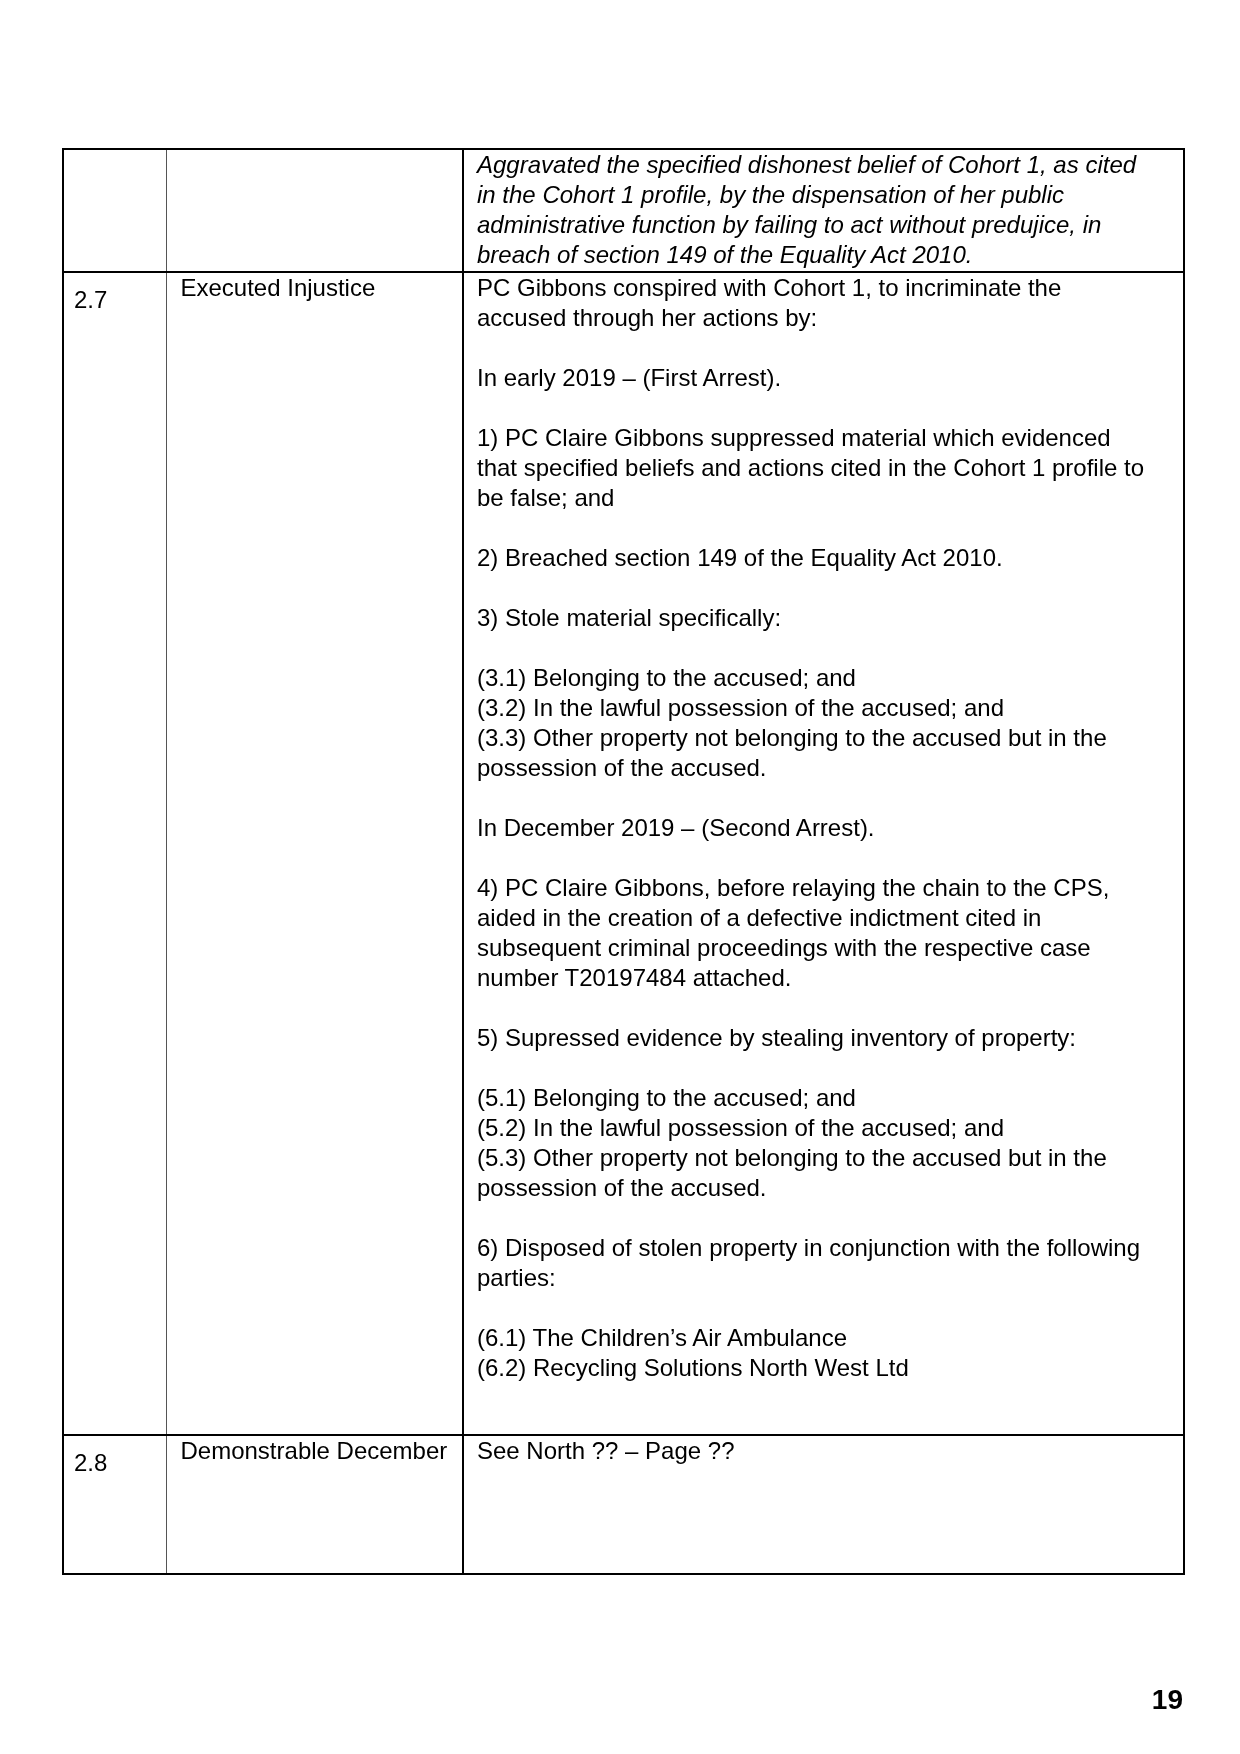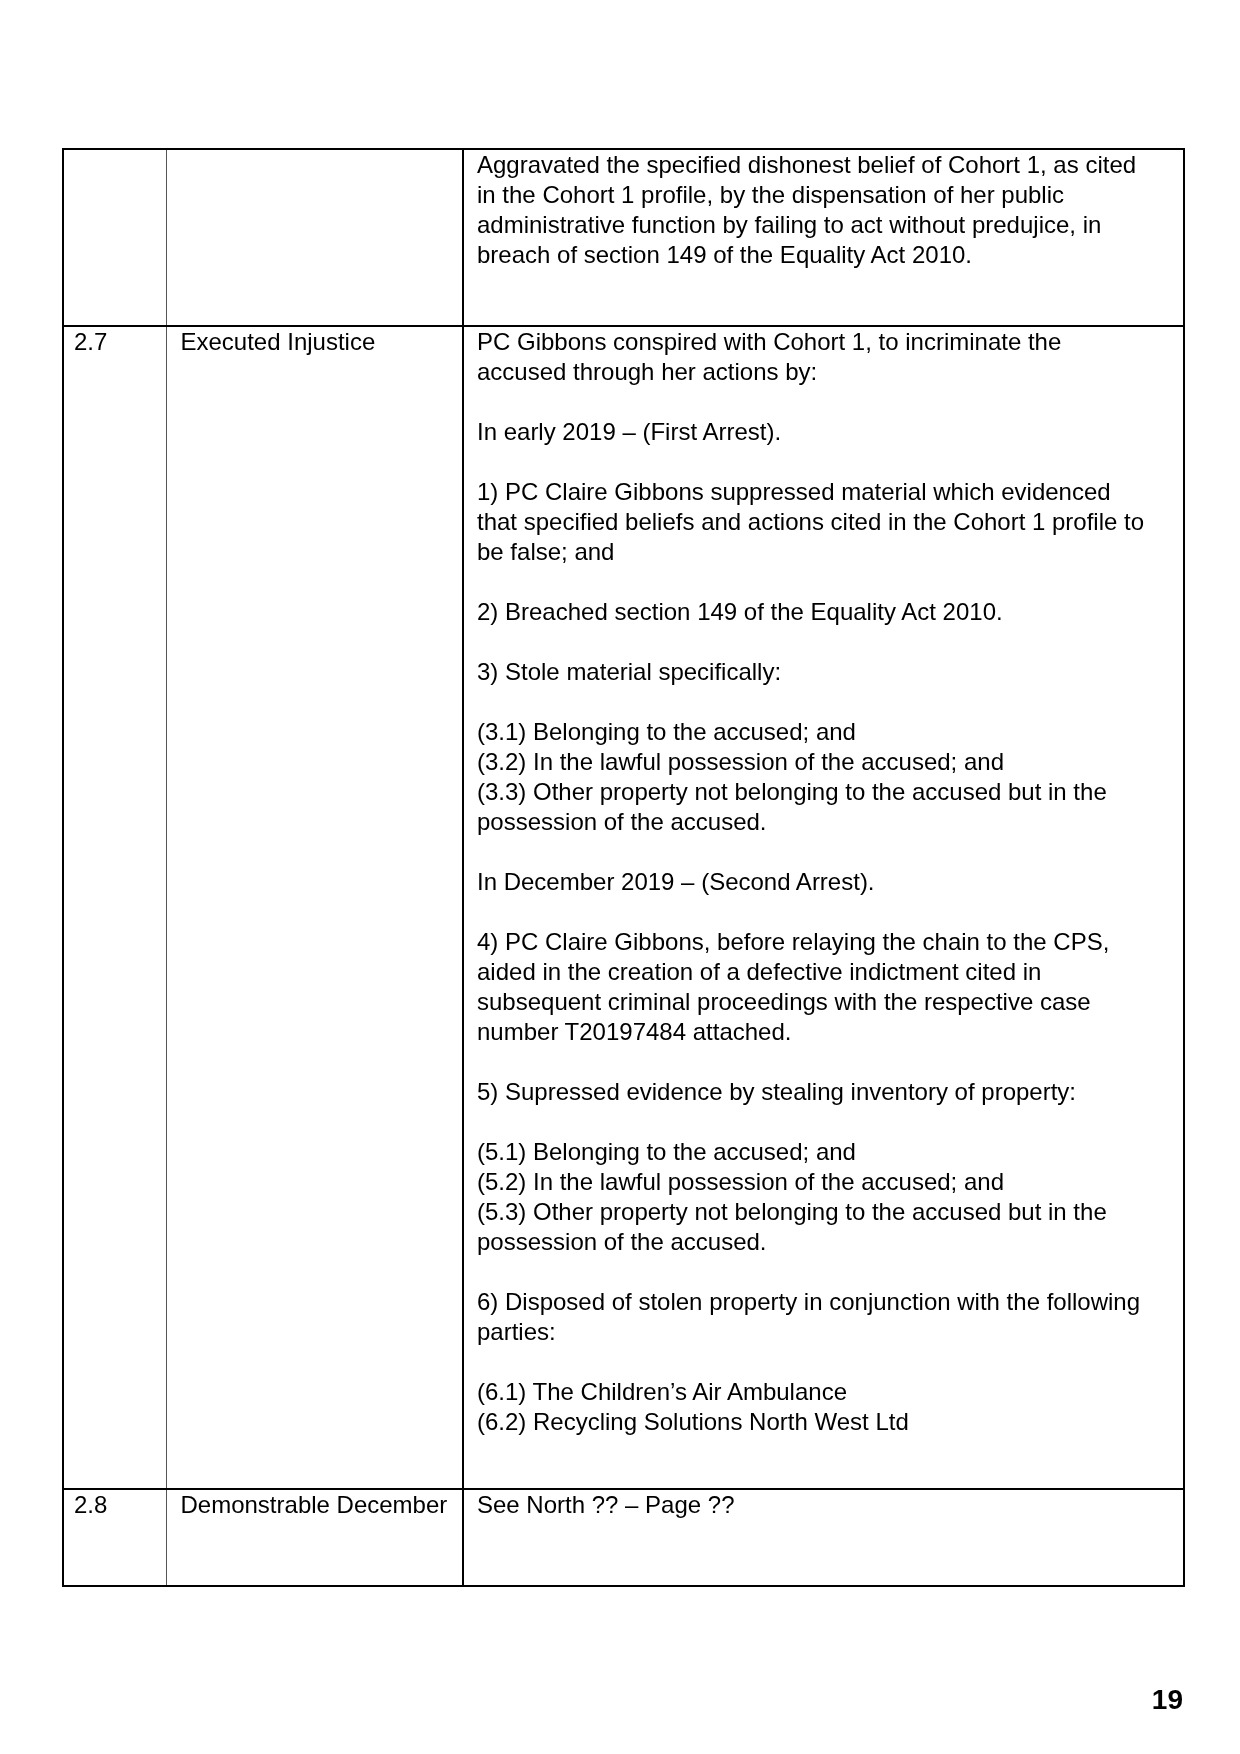--- a/index.html
+++ b/index.html
@@ -27,32 +27,32 @@
   .doc-table col.c2 { width: 297px; }
   .doc-table col.c3 { width: 721px; }
   .doc-table td {
     border: 2px solid #000000;
     vertical-align: top;
     font-size: 24px;
     line-height: 30px;
     overflow: hidden;
   }
   
-  .doc-table td.cell-id    { border-right: 1px solid #555555; padding: 0 4px 0 10px; }
+  .doc-table td.cell-id    { border-right: 1px solid #555555; padding: 12px 4px 0 10px; }
   .doc-table td.cell-title { border-left: 1px solid #555555; padding: 0 4px 0 14px; }
   .doc-table td.cell-content {
     padding: 0 10px 0 13px;
     white-space: pre;
   }
   tr.r0 td { padding-top: 22px; }
-  tr.r0    { height: 177px; }
+  tr.r0    { height: 123px; font-style: italic; }
   tr.r1 td { padding-top: 11px; }
   tr.r1    { height: 1163px; }
   tr.r2 td { padding-top: 19px; }
-  tr.r2    { height: 97px; }
+  tr.r2    { height: 139px; }
   .page-number {
     position: absolute;
     top: 1686px;
     right: 57px;
     font-size: 28px;
     line-height: 28px;
     font-weight: bold;
   }
 </style>
 </head>

